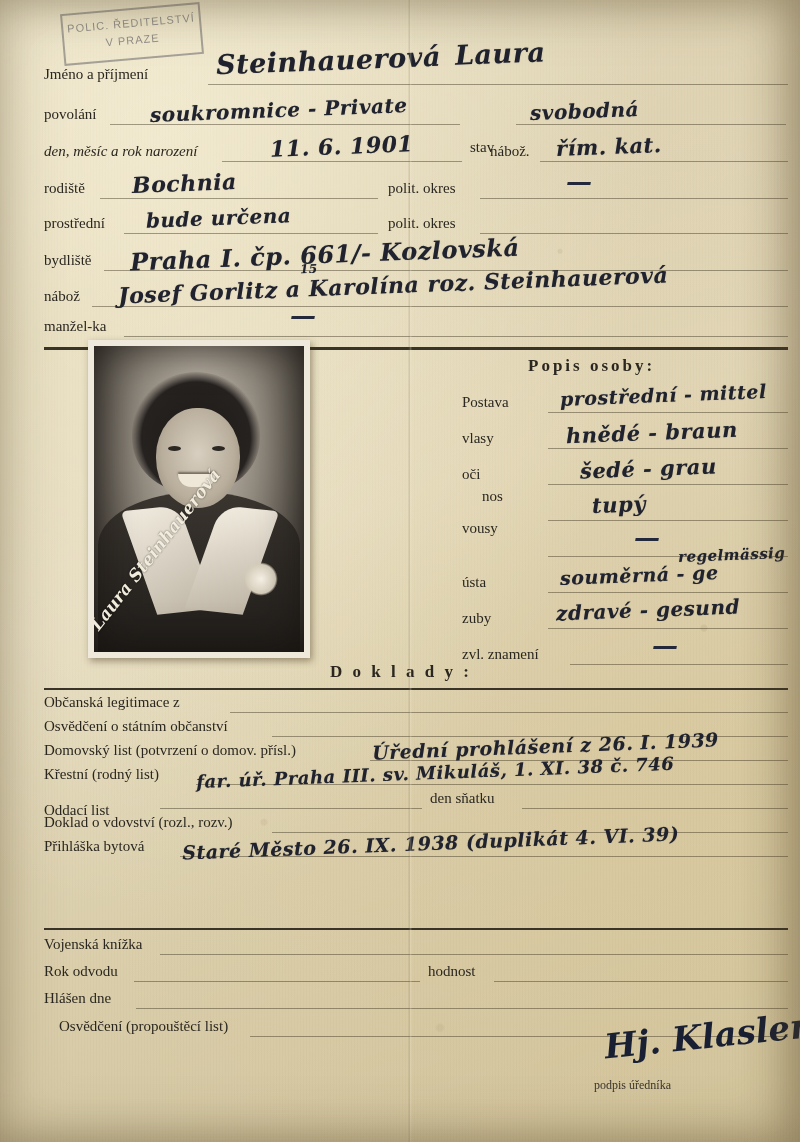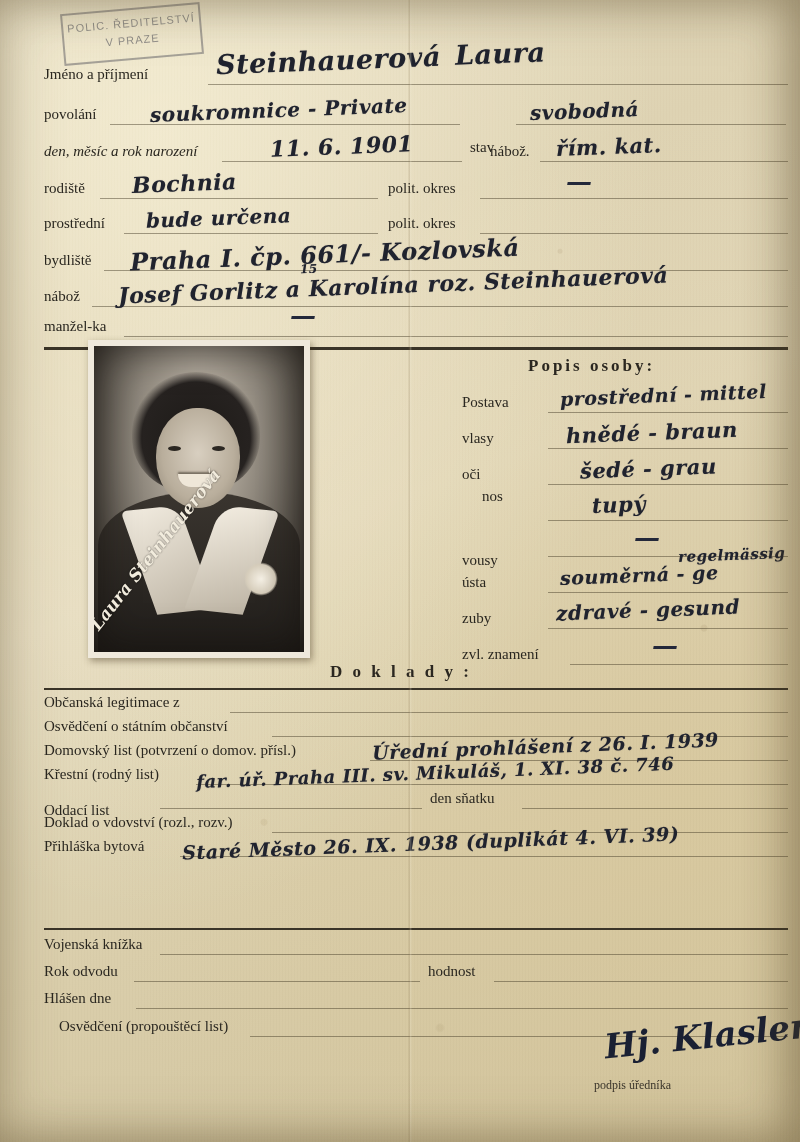--- a/index.html
+++ b/index.html
@@ -286,21 +286,21 @@
     <div class="hand" style="position:absolute; left:566px; top:420px; font-size:21px;">hnědé - braun</div>
 
     <div class="printed" style="position:absolute; left:462px; top:466px;">oči</div>
     <div class="ruleline" style="left:548px; top:484px; width:240px;"></div>
     <div class="hand" style="position:absolute; left:580px; top:456px; font-size:21px;">šedé - grau</div>
 
     <div class="printed" style="position:absolute; left:462px; top:488px;margin-left:20px;">nos</div>
     <div class="ruleline" style="left:548px; top:520px; width:240px;"></div>
     <div class="hand" style="position:absolute; left:592px; top:492px; font-size:21px;">tupý</div>
 
-    <div class="printed" style="position:absolute; left:462px; top:552px;">vousy</div>
+    <div class="printed" style="position:absolute; left:462px; top:520px;">vousy</div>
     <div class="ruleline" style="left:548px; top:556px; width:240px;"></div>
     <div class="dash" style="left:634px; top:522px;">—</div>
 
     <div class="printed" style="position:absolute; left:462px; top:574px;">ústa</div>
     <div class="ruleline" style="left:548px; top:592px; width:240px;"></div>
     <div class="hand" style="position:absolute; left:560px; top:564px; font-size:19px;">souměrná - ge</div>
     <div class="hand" style="position:absolute; left:678px; top:546px; font-size:15px;">regelmässig</div>
 
     <div class="printed" style="position:absolute; left:462px; top:610px;">zuby</div>
     <div class="ruleline" style="left:548px; top:628px; width:240px;"></div>

